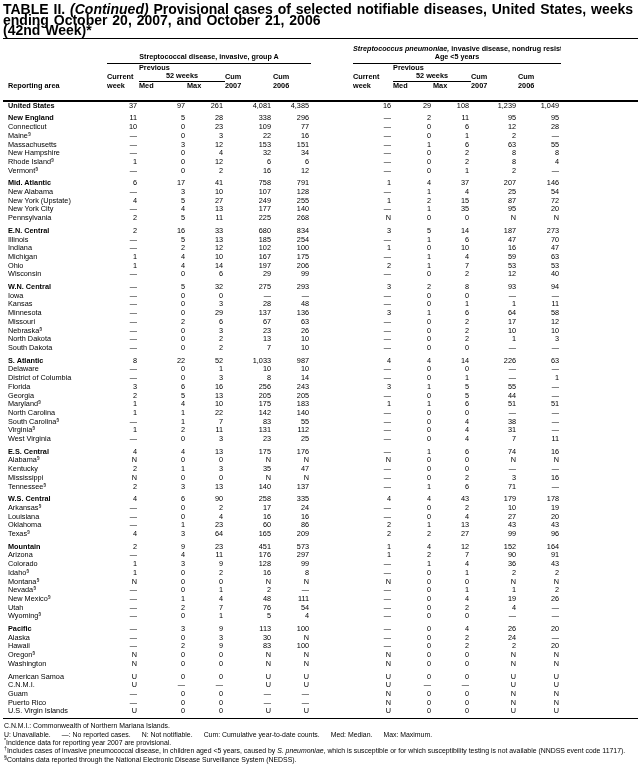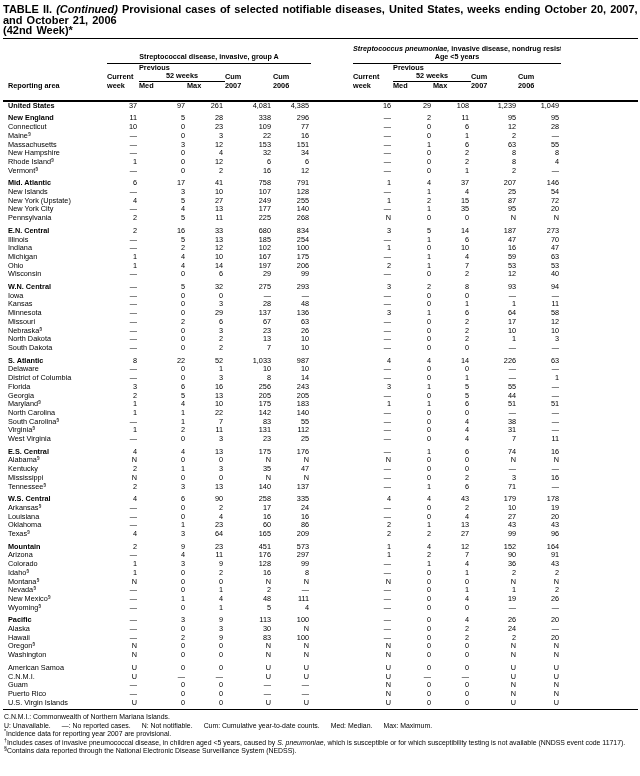--- a/index.html
+++ b/index.html
@@ -1,18 +1,18 @@
 <!DOCTYPE html>
 <html><head>
 <meta charset="utf-8">
 <style>
   html,body{margin:0;padding:0;background:#fff;}
   body{width:640px;height:776px;color:#000;font-family:"Liberation Sans",sans-serif;overflow:hidden;}
   .page{padding:4px 2px 0 3px;}
-  .title{font-size:11px;font-weight:bold;line-height:10.6px;word-spacing:1px;}
+  .title{font-size:14px;font-weight:bold;line-height:10.6px;word-spacing:1px;}
   .title .cont{font-style:italic;}
   .title-rule{border-bottom:1.6px solid #000;margin-top:2px;height:0;}
   table{border-collapse:collapse;table-layout:fixed;width:635px;margin-top:2px;}
   th,td{padding:0;font-size:7.3px;line-height:8.7px;white-space:nowrap;vertical-align:bottom;font-weight:normal;overflow:hidden;}
   thead th{font-weight:bold;}
   .num{text-align:right;padding-right:2px;}
   .lbl{text-align:left;padding-left:5px;}
   .b{font-weight:bold;}
   .grp{border-bottom:1px solid #000;text-align:center;vertical-align:bottom;padding-bottom:1px;font-size:7.2px;line-height:8.4px;padding-top:4px;}
   .grp i{text-align:center;}
@@ -234,21 +234,21 @@
           <td class="num">791</td>
           <td></td>
           <td class="num">1</td>
           <td class="num">4</td>
           <td class="num">37</td>
           <td class="num">207</td>
           <td class="num">146</td>
           <td></td>
         </tr>
         <tr>
-          <td class="lbl"><span>New Islands</span></td>
+          <td class="lbl"><span>New Alabama</span></td>
           <td class="num">—</td>
           <td class="num">3</td>
           <td class="num">10</td>
           <td class="num">107</td>
           <td class="num">128</td>
           <td></td>
           <td class="num">—</td>
           <td class="num">1</td>
           <td class="num">4</td>
           <td class="num">25</td>
@@ -906,20 +906,35 @@
           <td class="num">1</td>
           <td class="num">4</td>
           <td class="num">48</td>
           <td class="num">111</td>
           <td></td>
           <td class="num">—</td>
           <td class="num">0</td>
           <td class="num">4</td>
           <td class="num">19</td>
           <td class="num">26</td>
+          <td></td>
+        </tr>
+        <tr>
+          <td class="lbl"><span>Utah</span></td>
+          <td class="num">—</td>
+          <td class="num">2</td>
+          <td class="num">7</td>
+          <td class="num">76</td>
+          <td class="num">54</td>
+          <td></td>
+          <td class="num">—</td>
+          <td class="num">0</td>
+          <td class="num">2</td>
+          <td class="num">4</td>
+          <td class="num">—</td>
           <td></td>
         </tr>
         <tr>
           <td class="lbl"><span>Wyoming</span><sup>§</sup></td>
           <td class="num">—</td>
           <td class="num">0</td>
           <td class="num">1</td>
           <td class="num">5</td>
           <td class="num">4</td>
           <td></td>

